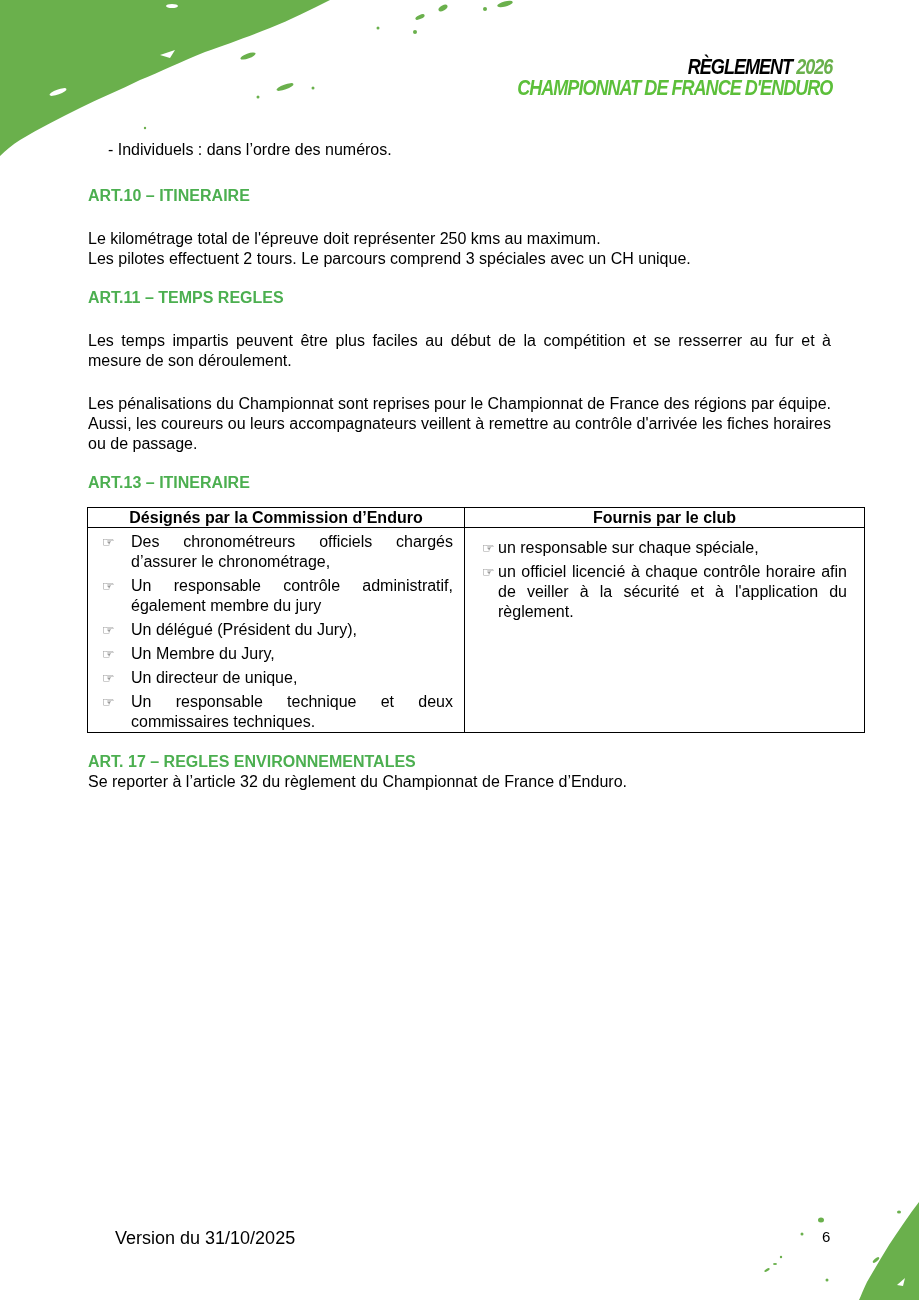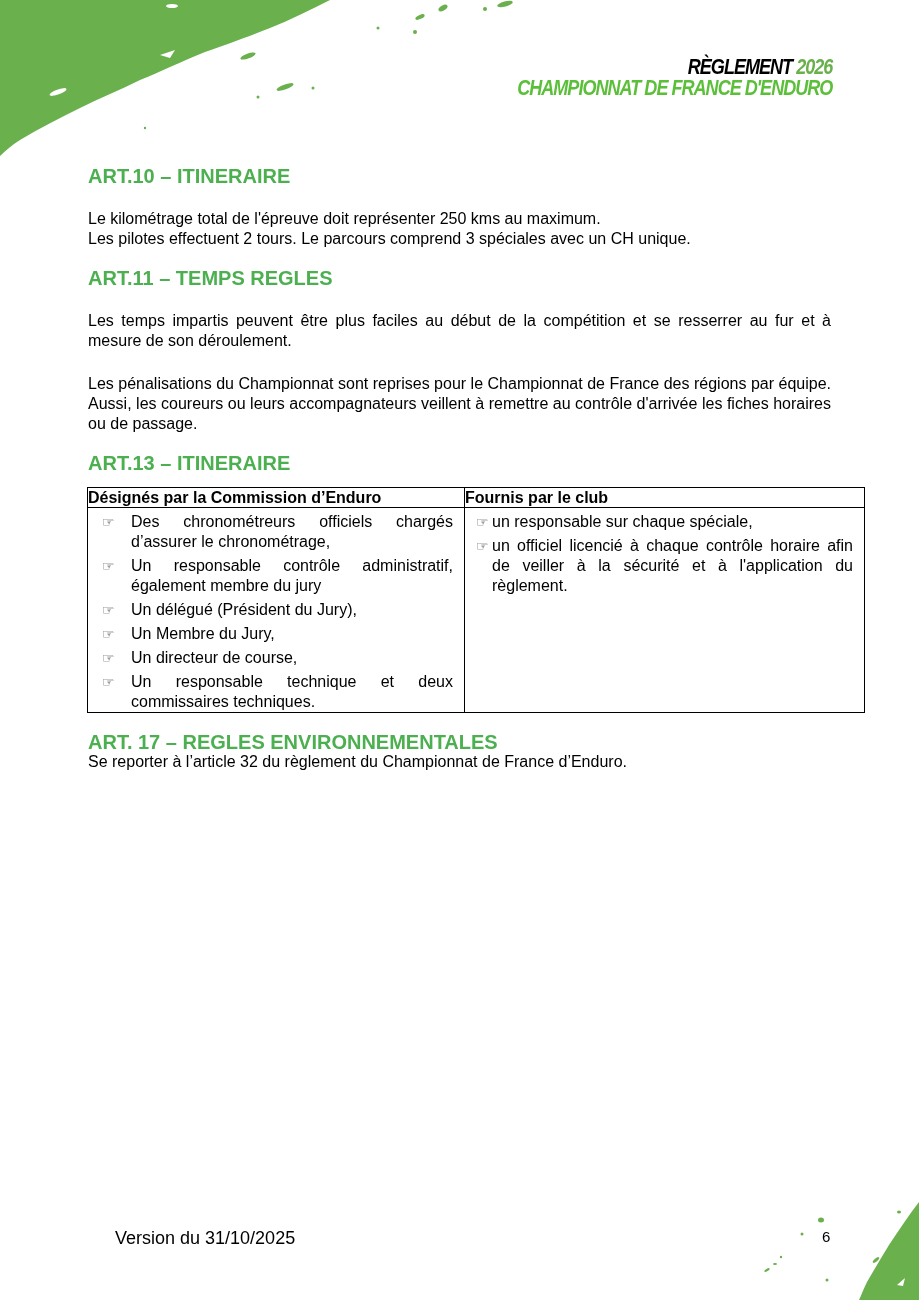--- a/index.html
+++ b/index.html
@@ -8,30 +8,30 @@
   .corner-tl { position: absolute; left: 0; top: 0; width: 520px; height: 170px; }
   .corner-br { position: absolute; right: 0; bottom: 0; width: 160px; height: 110px; }
   .brand { position: absolute; right: 87px; top: 56px; text-align: right;
            font-family: "Liberation Sans", sans-serif; font-weight: bold; font-style: italic;
            letter-spacing: -1.2px; line-height: 21px; font-size: 22px; transform: scaleX(0.82); transform-origin: right top; }
   .brand .l1 { color: #000; }
   .brand .l1 .yr { color: #6ab04c; }
   .brand .l2 { color: #5cbf3a; }
   .content { position: absolute; left: 88px; width: 743px; top: 140px; font-size: 16px; line-height: 20px; }
   .p { margin: 0; text-align: justify; }
-  .h { color: #4caf50; font-weight: bold; font-size: 20px; margin: 0; }
+  .h { color: #4caf50; font-weight: bold; font-size: 16px; margin: 0; }
   table.officiels { border-collapse: collapse; width: 778px; margin-left: -1px; }
   table.officiels th, table.officiels td { border: 1px solid #000; vertical-align: top; padding: 0; }
-  table.officiels th { font-weight: bold; font-size: 16px; text-align: left; height: 19px; line-height: 19px; }
+  table.officiels th { font-weight: bold; font-size: 16px; text-align: center; height: 19px; line-height: 19px; }
   .col1 { width: 376px; }
   ul.bl { list-style: none; margin: 0; padding: 4px 11px 0 14px; }
   ul.bl li { display: flex; margin-bottom: 4px; text-align: justify; line-height: 20px; }
   ul.bl li .ic { width: 29px; flex: none; font-size: 14px; color: #444; }
   ul.bl li .tx { flex: 1; }
-  ul.b2 { list-style: none; margin: 0; padding: 4px 11px 0 11px; }
+  ul.b2 { list-style: none; margin: 6px; padding: 4px 11px 0 11px; }
   ul.b2 li { margin-bottom: 4px; text-align: justify; line-height: 20px; text-indent: -16px; padding-left: 16px; }
   ul.b2 li .ic { font-size: 14px; color: #444; display: inline-block; width: 16px; text-indent: 0; }
   .footer-version { position: absolute; left: 115px; top: 1228px; font-size: 18px; }
   .footer-page { position: absolute; left: 822px; top: 1228px; font-size: 15px; }
 </style>
 </head>
 <body>
 
 <svg class="corner-tl" viewBox="0 0 520 170">
   <path d="M0,0 L330,0 C310,10 290,20 270,28 C250,36 225,45 205,52 C180,62 160,72 140,80 C120,90 100,98 80,108 C60,118 40,128 20,140 C12,145 6,150 0,156 Z" fill="#6ab04c"></path>
@@ -50,20 +50,21 @@
   <circle cx="258" cy="97" r="1.5" fill="#6ab04c"></circle>
   <circle cx="145" cy="128" r="1.2" fill="#6ab04c"></circle>
 </svg>
 
 <div class="brand">
   <div class="l1"><span>RÈGLEMENT</span> <span class="yr">2026</span></div>
   <div class="l2">CHAMPIONNAT DE FRANCE D'ENDURO</div>
 </div>
 
 <div class="content">
+  <p class="p" style="margin-left:20px;">- Individuels : dans l’ordre des numéros.</p>
 
   <h3 class="h" style="margin-top:26px;">ART.10 – ITINERAIRE</h3>
   <p class="p" style="margin-top:23px;">Le kilométrage total de l'épreuve doit représenter 250 kms au maximum.</p>
   <p class="p">Les pilotes effectuent 2 tours. Le parcours comprend 3 spéciales avec un CH unique.</p>
 
   <h3 class="h" style="margin-top:19px;">ART.11 – TEMPS REGLES</h3>
   <p class="p" style="margin-top:23px;">Les temps impartis peuvent être plus faciles au début de la compétition et se resserrer au fur et à mesure de son déroulement.</p>
 
   <p class="p" style="margin-top:23px;">Les pénalisations du Championnat sont reprises pour le Championnat de France des régions par équipe. Aussi, les coureurs ou leurs accompagnateurs veillent à remettre au contrôle d'arrivée les fiches horaires ou de passage.</p>
 
@@ -91,21 +92,21 @@
             <li>
                 <span class="ic">☞</span>
                 <span class="tx">Un délégué (Président du Jury),</span>
               </li>
             <li>
                 <span class="ic">☞</span>
                 <span class="tx">Un Membre du Jury,</span>
               </li>
             <li>
                 <span class="ic">☞</span>
-                <span class="tx">Un directeur de course,</span>
+                <span class="tx">Un directeur de unique,</span>
               </li>
             <li style="margin-bottom:0;">
                 <span class="ic">☞</span>
                 <span class="tx">Un responsable technique et deux commissaires techniques.</span>
               </li>
           </ul>
         </td>
         <td>
           <ul class="b2">
             <li><span class="ic">☞</span><span>un responsable sur chaque spéciale,</span></li>

